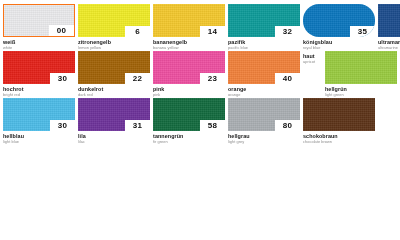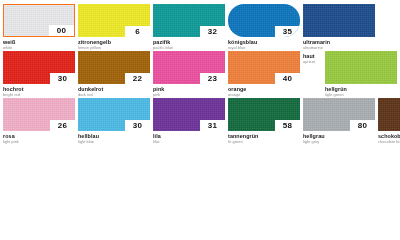--- a/index.html
+++ b/index.html
@@ -120,20 +120,29 @@
       <div class="cell">
         <div class="swatch" style="background: rgb(238, 234, 38);">
           <div class="numtag">6</div>
         </div>
         <div class="labels">
           <div class="name-de">zitronengelb</div>
           <div class="name-en">lemon yellow</div>
         </div>
       </div>
       <div class="cell">
+        <div class="swatch" style="background: rgb(242, 199, 45);">
+          <div class="numtag">14</div>
+        </div>
+        <div class="labels">
+          <div class="name-de">bananengelb</div>
+          <div class="name-en">banana yellow</div>
+        </div>
+      </div>
+      <div class="cell">
         <div class="swatch" style="background: rgb(13, 154, 152);">
           <div class="numtag">32</div>
         </div>
         <div class="labels">
           <div class="name-de">pazifik</div>
           <div class="name-en">pacific blue</div>
         </div>
       </div>
       <div class="cell">
         <div class="swatch" style="background: rgb(11, 118, 189); border-radius: 16px;">
@@ -198,29 +207,20 @@
       <div class="cell">
         <div class="swatch" style="background: rgb(152, 202, 64);"></div>
         <div class="labels">
           <div class="name-de">hellgrün</div>
           <div class="name-en">light green</div>
         </div>
       </div>
     </div>
     <div class="row">
       <div class="cell">
-        <div class="swatch" style="background: rgb(242, 175, 200);">
-          <div class="numtag">26</div>
-        </div>
-        <div class="labels">
-          <div class="name-de">rosa</div>
-          <div class="name-en">light pink</div>
-        </div>
-      </div>
-      <div class="cell">
         <div class="swatch" style="background: rgb(76, 187, 230); padding-left: 12px;">
           <div class="numtag">30</div>
         </div>
         <div class="labels">
           <div class="name-de">hellblau</div>
           <div class="name-en">light blue</div>
         </div>
       </div>
       <div class="cell">
         <div class="swatch" style="background: rgb(109, 50, 153); padding-left: 44px;">

